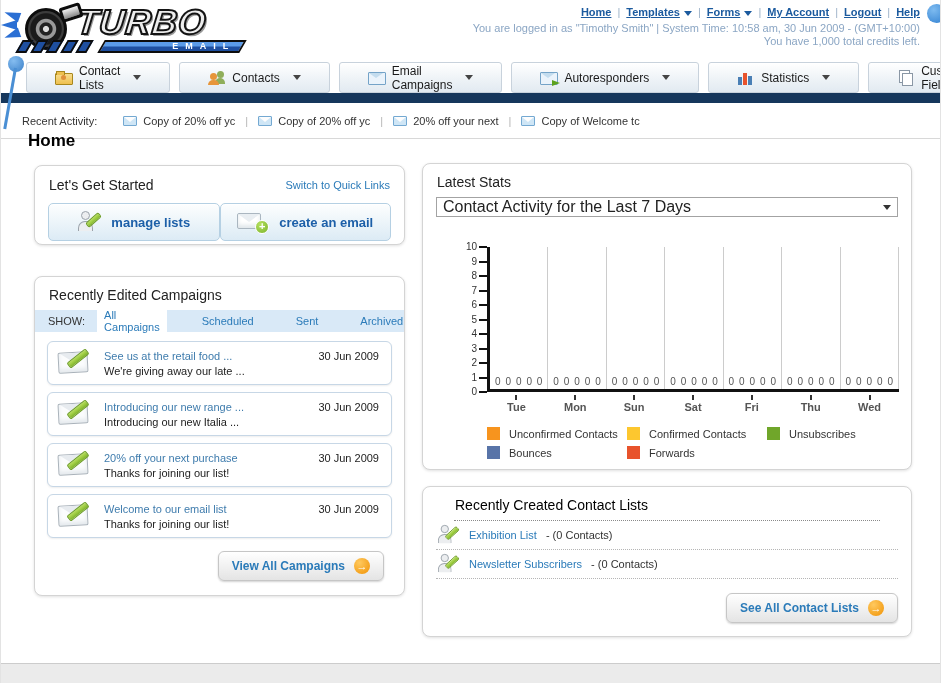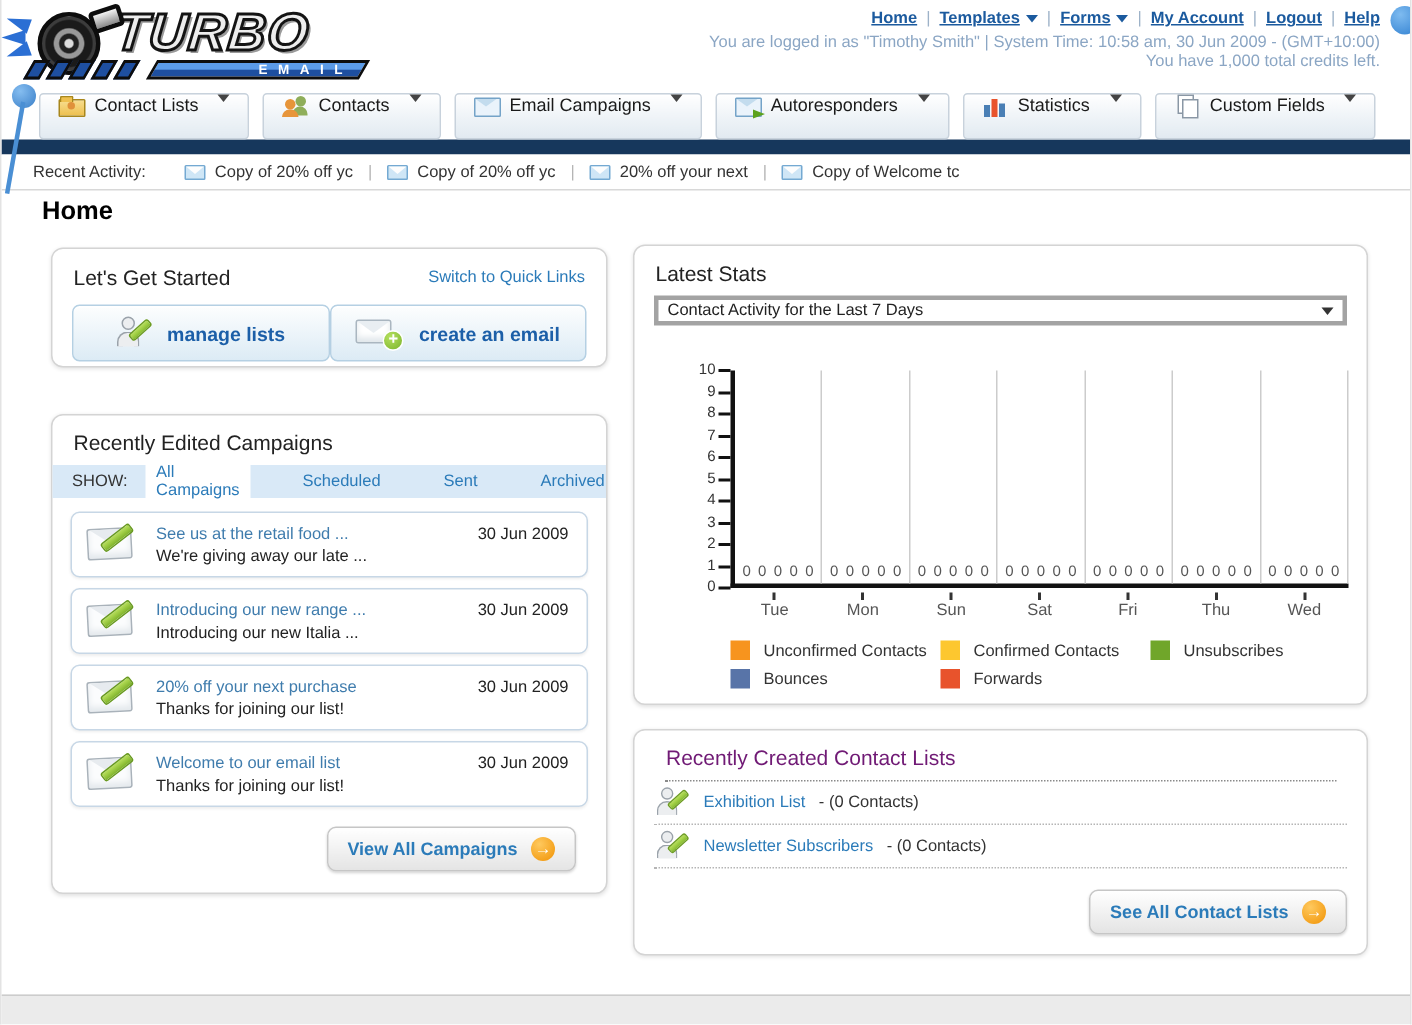--- a/index.html
+++ b/index.html
@@ -44,21 +44,21 @@
               transform:skewX(30deg); }
 
   
   .pin-dot { position:absolute; left:7px; top:56px; width:16px; height:16px; border-radius:50%;
              background:radial-gradient(circle at 35% 30%, #85bdf0, #3a7fc8); z-index:4; }
   .pin-line { position:absolute; left:13px; top:68px; width:3px; height:62px; background:#4a8fd4;
               transform:rotate(10deg); transform-origin:top center; z-index:4; }
 
   
   .tab-row { position:absolute; top:62px; left:25px; display:flex; gap:9px; z-index:2; }
-  .tab { height:31px; padding:0 12px; display:flex; align-items:flex-start; gap:7px;
+  .tab { height:31px; padding:0 28px; display:flex; align-items:center; gap:7px;
          background:linear-gradient(#ffffff, #eef3f7 55%, #e2eaf1); border:1px solid #c8d2dc; border-radius:3px;
          font-size:12px; color:#1a1a1a; box-shadow:inset 0 1px 0 #fff; }
   .ticon { position:relative; width:17px; height:15px; display:inline-block; flex:none; }
   .ticon i { position:absolute; display:block; }
 
   .ic-folder::before { content:""; position:absolute; left:0; top:3px; width:16px; height:10px;
                        background:linear-gradient(#f7dd8f,#eec04f); border:1px solid #a8871d; border-radius:1px; }
   .ic-folder::after  { content:""; position:absolute; left:1px; top:1px; width:7px; height:3px; background:#eec04f;
                        border:1px solid #a8871d; border-bottom:none; border-radius:1px 1px 0 0; }
   .ic-folder i:nth-child(1) { left:6px; top:5px; width:5px; height:5px; border-radius:50%; background:#e0913a; z-index:1; }
@@ -80,21 +80,21 @@
   .ic-pages::before { content:""; position:absolute; left:2px; top:0; width:9px; height:11px; background:#fff; border:1px solid #8a97a5; }
   .ic-pages::after  { content:""; position:absolute; left:5px; top:3px; width:9px; height:11px; background:#fff; border:1px solid #8a97a5; }
 
   .ic-bars i:nth-child(1) { left:1px;  bottom:0; width:4px; height:8px;  background:#4a7fb5; }
   .ic-bars i:nth-child(2) { left:6px;  bottom:0; width:4px; height:12px; background:#e8532c; }
   .ic-bars i:nth-child(3) { left:11px; bottom:0; width:4px; height:9px;  background:#4a7fb5; }
 
   .navy { position:absolute; top:93px; left:0; width:100%; height:10px; background:#16375c; }
 
   
-  .activity { position:absolute; top:103px; left:0; width:100%; height:24px; display:flex; align-items:center;
+  .activity { position:absolute; top:103px; left:0; width:100%; height:36px; display:flex; align-items:center;
               font-size:11px; color:#333; border-bottom:1px solid #d8d8d8; background:#fff; padding-left:21px; }
   .act-label { margin-right:16px; }
   #act-items { display:inline-flex; }
   .act-item { display:inline-flex; align-items:center; gap:6px; padding:0 10px; color:#333; }
   .act-sep { color:#b5b5b5; }
   .mini-env { position:relative; width:14px; height:10px; background:#cfe6f6; border:1px solid #74a9d2; border-radius:1px; flex:none; }
   .mini-env::before { content:""; position:absolute; left:0; top:0; border-left:6px solid transparent;
                       border-right:6px solid transparent; border-top:5px solid #fdfdfd; }
 
   #page-title { position:absolute; top:131px; left:27px; font-size:17px; font-weight:bold; color:#000; margin:0; }
@@ -158,42 +158,42 @@
   .btn-gray { display:inline-flex; align-items:center; gap:9px; padding:6px 13px; border:1px solid #c6c6c6;
               border-radius:6px; background:linear-gradient(#ffffff,#e4e4e4); font-size:12px; font-weight:bold;
               color:#2b7bb9; box-shadow:0 1px 2px rgba(0,0,0,0.18); }
   .arrow-circle { width:16px; height:16px; border-radius:50%;
               background:radial-gradient(circle at 35% 30%, #ffc95e, #f09204);
               display:inline-flex; align-items:center; justify-content:center; color:#fff; font-weight:bold; font-size:11px; }
   .arrow-circle::after { content:"→"; }
 
   
   .panel.stats { left:421px; top:163px; width:490px; height:307px; }
-  .stats-dd { margin:0 13px; height:20px; border:3px solid #a3a3a3; background:#fff; display:flex; align-items:center;
-              justify-content:space-between; font-size:11px; color:#222; padding:0 6px; }
+  .stats-dd { margin:0 13px; height:20px; border:1px solid #a3a3a3; background:#fff; display:flex; align-items:center;
+              justify-content:space-between; font-size:16px; color:#222; padding:0 6px; }
   .dd-arrow { width:0; height:0; border-left:4px solid transparent; border-right:4px solid transparent; border-top:5px solid #333; }
   .chart-wrap { position:relative; margin:30px 0 0 64px; width:412px; height:145px; }
   .plot { position:absolute; left:0; top:0; width:100%; height:100%; border-left:3px solid #111;
           border-bottom:3px solid #111; display:flex; }
   .pgroup { flex:1; position:relative; border-right:1px solid #ccc; }
   .zeros { position:absolute; left:0; right:0; bottom:2px; display:flex; justify-content:space-evenly;
            font-size:10px; color:#555; }
   .ylabs { position:absolute; left:-36px; top:0; width:36px; height:100%; }
   .ylab { position:absolute; right:10px; font-size:10px; color:#333; line-height:10px; }
   .ylab::after { content:""; position:absolute; right:-10px; top:4px; width:8px; height:2px; background:#111; }
-  .day-row { margin:3px 0 0 64px; width:412px; display:flex; }
+  .day-row { margin:3px 0 0 64px; width:412px; display:flex;font-weight:bold; }
   .dlab { flex:1; text-align:center; font-size:11px; color:#555; position:relative; padding-top:6px; }
   .dlab::before { content:""; position:absolute; top:0; left:50%; width:2px; height:5px; background:#333; transform:translateX(-50%); }
   .legend { margin:14px 0 0 64px; width:420px; display:flex; flex-wrap:wrap; row-gap:6px; }
   .leg { display:flex; align-items:center; gap:9px; font-size:11px; color:#333; width:140px; }
   .legsq { width:13px; height:13px; flex:none; }
 
   
   .panel.cl { left:421px; top:486px; width:490px; height:151px; }
-  .cl-head { margin:0 20px; padding:10px 1px 7px; font-size:14px; color:#701a75; border-bottom:1px dotted #8a8a8a; }
+  .cl-head { margin:0 31px; padding:10px 1px 7px; font-size:14px; color:#000000; border-bottom:1px dotted #8a8a8a; }
   .cl-list { margin:0 13px; }
   .cl-row { display:flex; align-items:center; gap:9px; padding:3px 0; border-bottom:1px dotted #b5b5b5; font-size:11px; }
   .cl-ic { transform:scale(0.92); }
   .cl-link { color:#2b7bb9; text-decoration:none; }
   .cl-count { color:#333; }
   .cl-btn-wrap { text-align:right; padding:14px 13px 0; }
 
   .footer { position:absolute; left:0; bottom:0; width:100%; height:20px; background:#ebebeb; border-top:1px solid #cccccc; }
 </style>
 </head>

